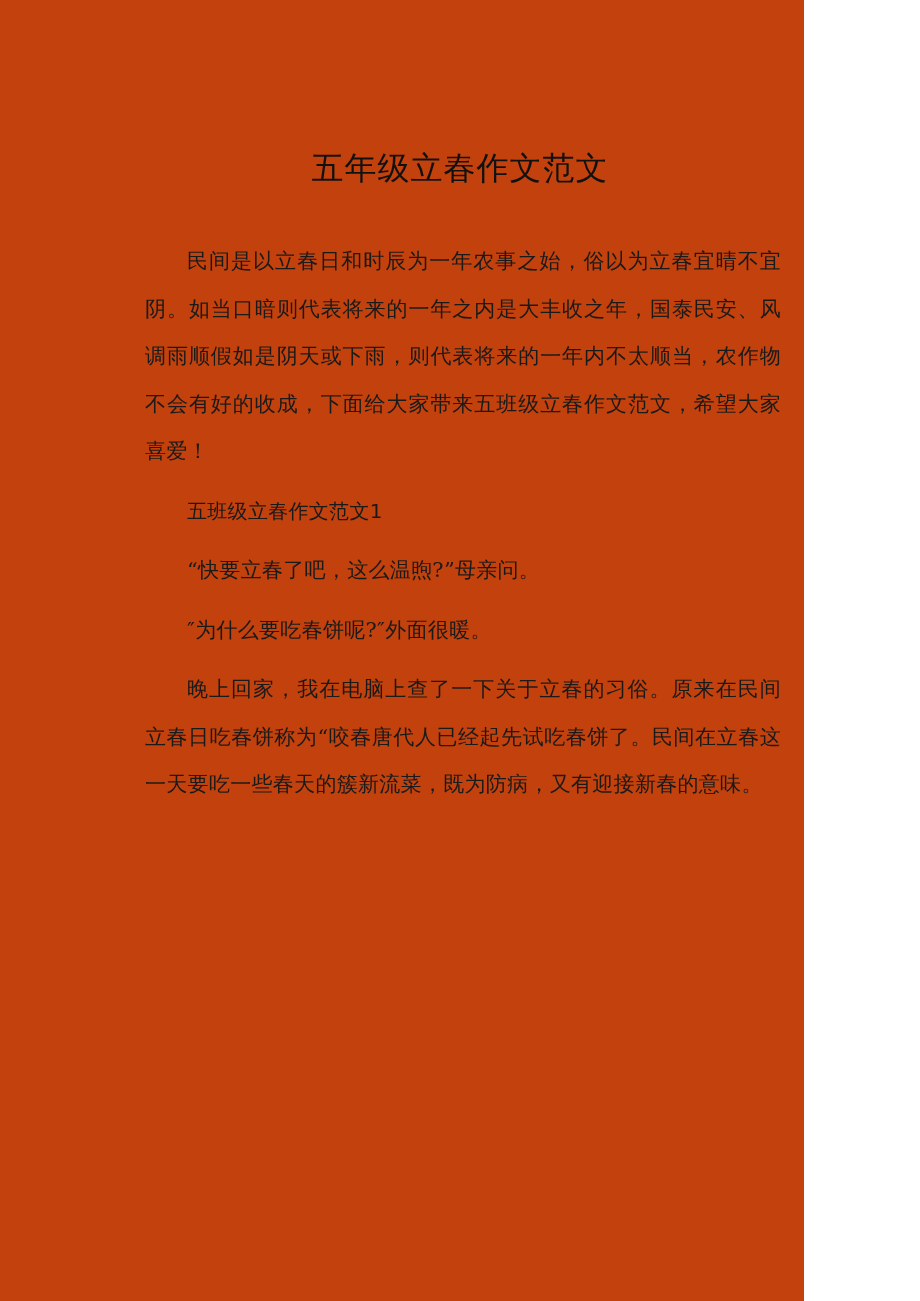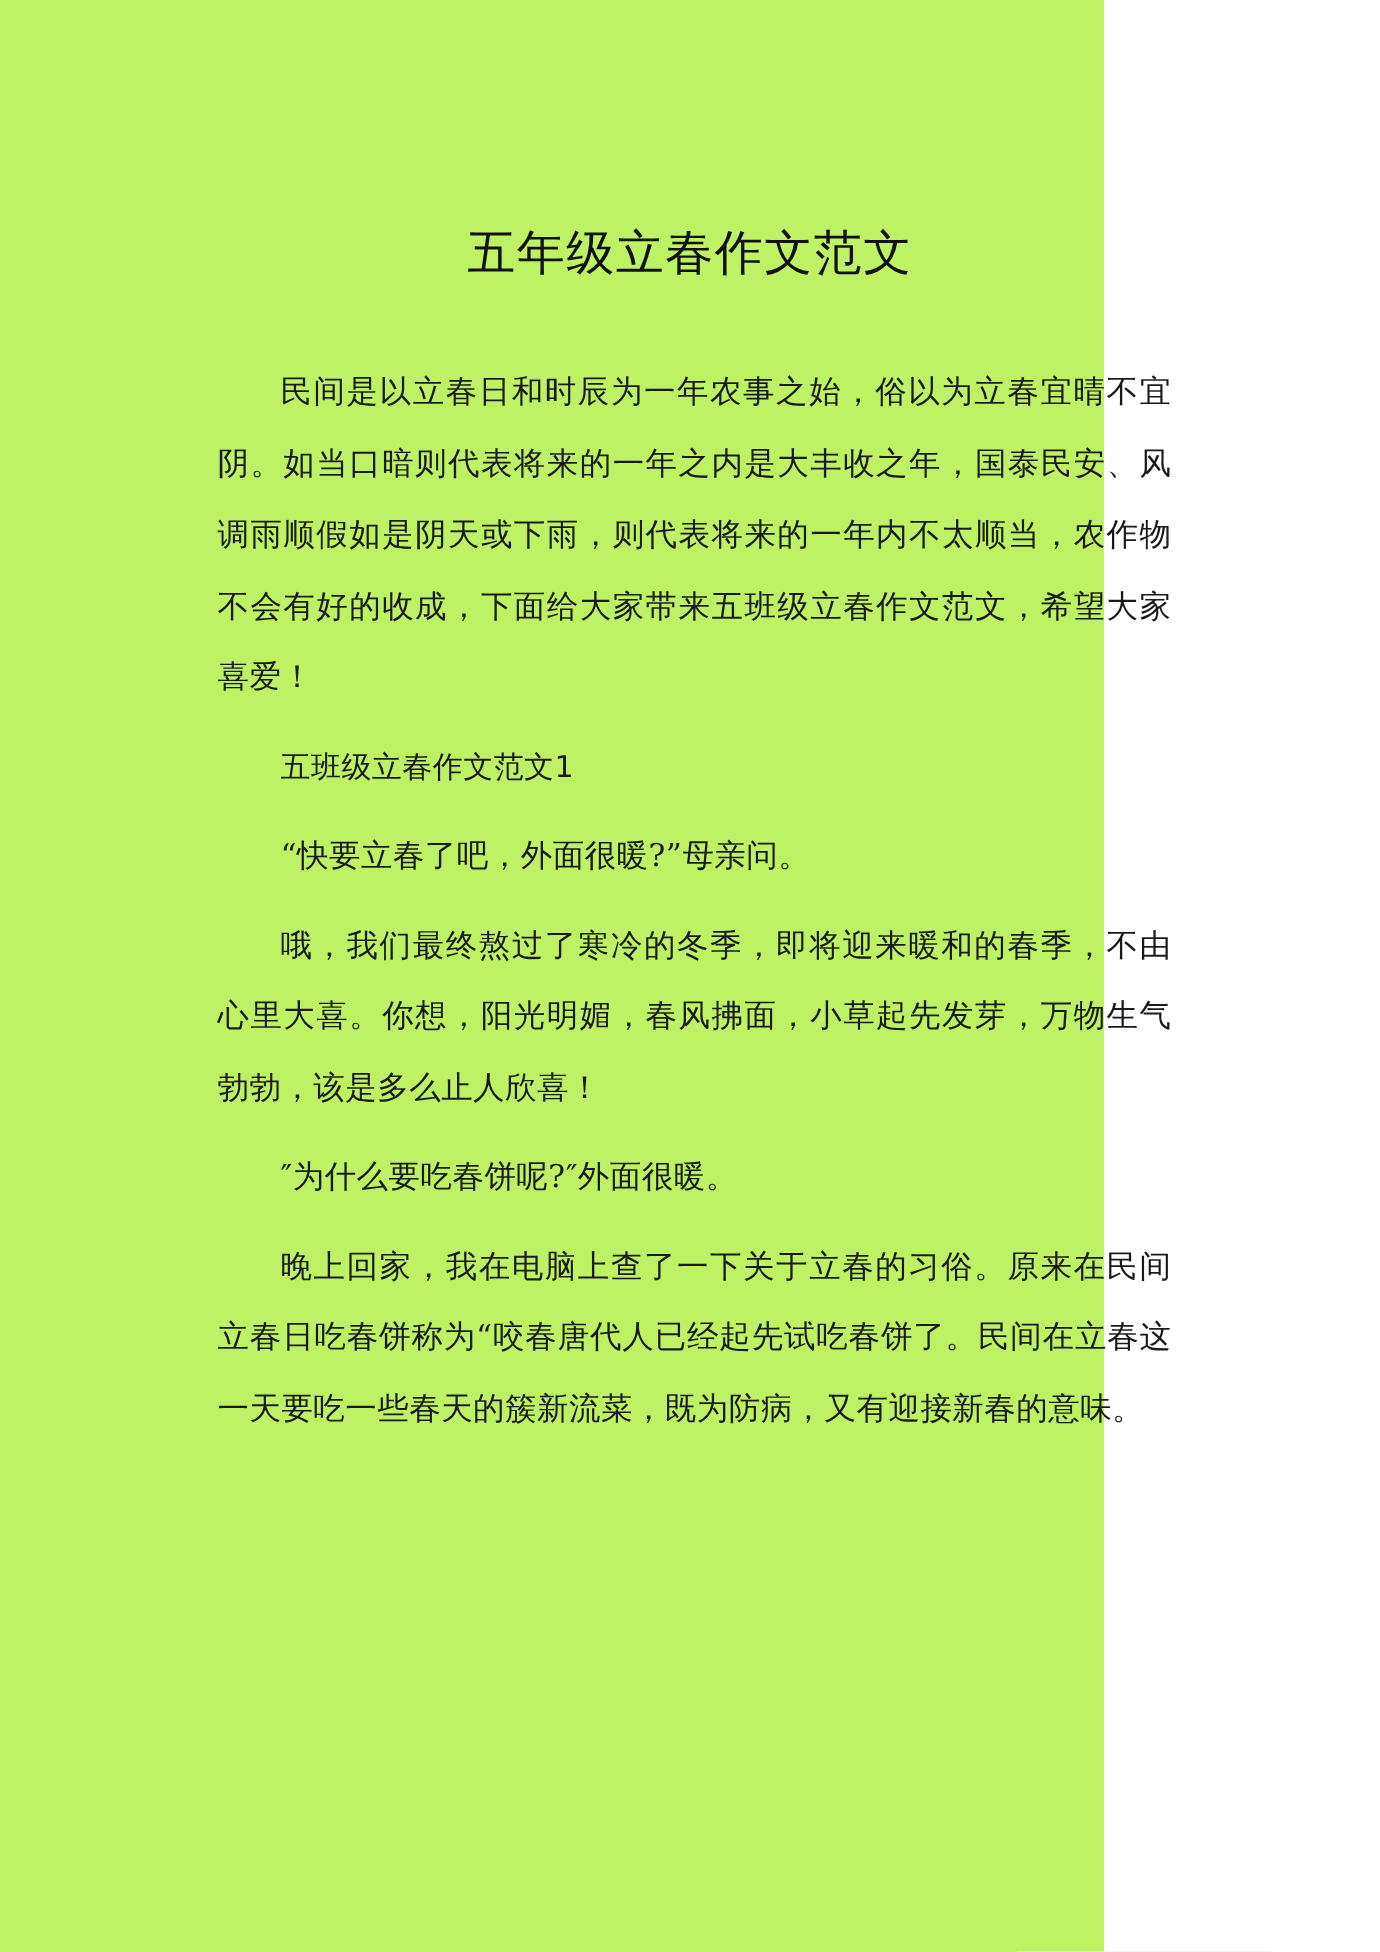--- a/index.html
+++ b/index.html
@@ -1,32 +1,31 @@
 <!DOCTYPE html>
 <html><head>
 <meta charset="utf-8">
 <style>
   html, body { margin: 0; padding: 0; background: #ffffff; }
   body { width: 920px; height: 1301px; position: relative; overflow: hidden;
          font-family: "DejaVu Serif", "Liberation Serif", serif; color: #1a1a1a; }
-  .page { position: absolute; left: 0; top: 0; width: 736px; height: 1301px; background: #bef264; }
+  .page { position: absolute; left: 0; top: 0; width: 804px; height: 1301px; background: #c2410c; }
   .title { position: absolute; left: 0; top: 146px; width: 920px; text-align: center;
            font-family: "DejaVu Sans", "Liberation Sans", sans-serif;
            font-size: 32px; line-height: 44px; color: #111; letter-spacing: 1px; }
   .body { position: absolute; left: 133px; top: 226px; width: 660px; }
   .para { margin: 12px; font-size: 21px; line-height: 47.5px; text-indent: 42px;
           text-align: justify; letter-spacing: 0.3px; }
   .para.sub { font-family: "DejaVu Sans", "Liberation Sans", sans-serif; font-size: 20px; }
 </style>
 </head>
 <body>
 
 <div class="page">
   <div class="title">五年级立春作文范文</div>
   <div class="body">
     <p class="para">民间是以立春日和时辰为一年农事之始，俗以为立春宜晴不宜阴。如当口暗则代表将来的一年之内是大丰收之年，国泰民安、风调雨顺假如是阴天或下雨，则代表将来的一年内不太顺当，农作物不会有好的收成，下面给大家带来五班级立春作文范文，希望大家喜爱！</p>
     <p class="para sub">五班级立春作文范文1</p>
-    <p class="para">“快要立春了吧，外面很暖?”母亲问。</p>
-    <p class="para">哦，我们最终熬过了寒冷的冬季，即将迎来暖和的春季，不由心里大喜。你想，阳光明媚，春风拂面，小草起先发芽，万物生气勃勃，该是多么止人欣喜！</p>
+    <p class="para">“快要立春了吧，这么温煦?”母亲问。</p>
     <p class="para">″为什么要吃春饼呢?″外面很暖。</p>
     <p class="para">晚上回家，我在电脑上查了一下关于立春的习俗。原来在民间立春日吃春饼称为“咬春唐代人已经起先试吃春饼了。民间在立春这一天要吃一些春天的簇新流菜，既为防病，又有迎接新春的意味。</p>
   </div>
 </div>
 
 </body></html>

